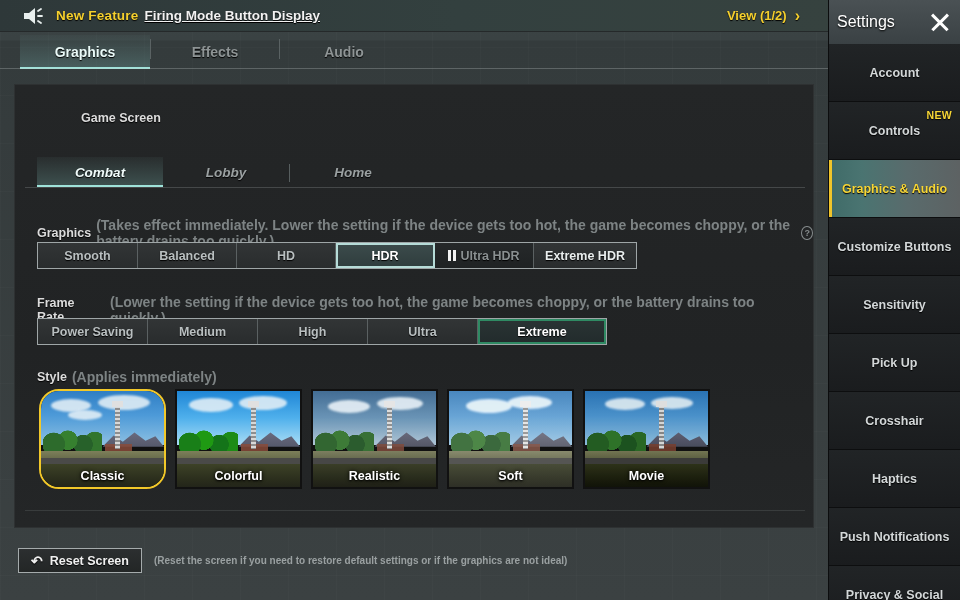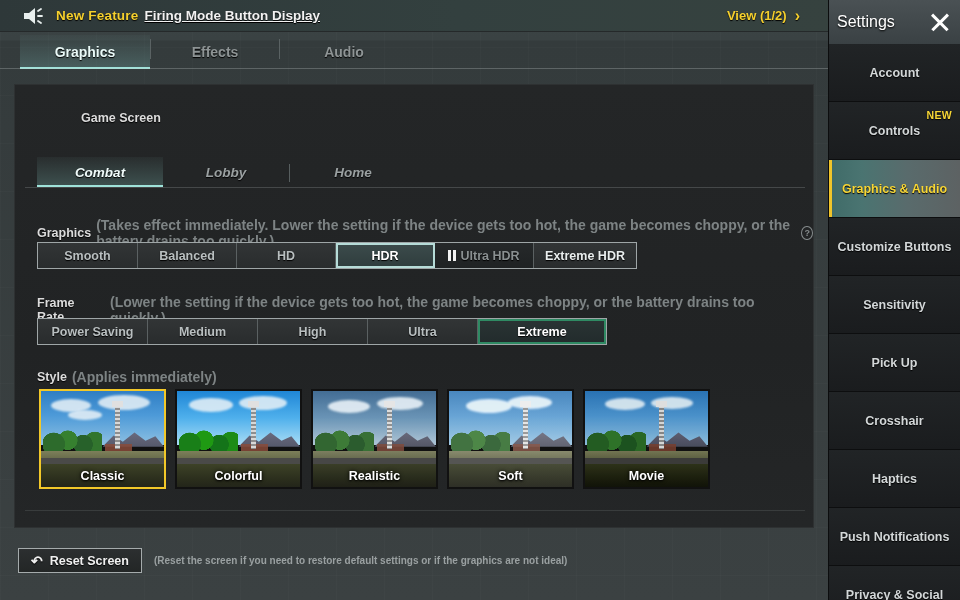--- a/index.html
+++ b/index.html
@@ -154,21 +154,21 @@
     width:14px; height:14px; border:1.5px solid #868c8d; border-radius:50%;
     color:#868c8d; font-size:9px; font-weight:bold; margin-left:6px;
   }
 
   
   #style-strip { position: absolute; left: 24px; top: 304px; display: flex; gap: 9px; }
   .thumb {
     width: 127px; height: 100px; position: relative; overflow: hidden;
     border: 2px solid transparent; background: #111;
   }
-  .thumb.sel { border-color: #f2c829; }
+  .thumb.sel { border-color: #f2c829; border-radius: 20px; }
   .thumb .scene { position: absolute; inset: 0; }
   .sky   { position:absolute; left:0; right:0; top:0; height:56%;
            background: linear-gradient(180deg,#2f7ec4 0%, #4d9ad8 45%, #8dc0e2 100%); }
   .cloud { position:absolute; background:#e9f2f7; border-radius:50%; opacity:.85; filter: blur(1px); }
   .mount { position:absolute; left:50%; right:0; top:40%; height:18%;
            background: linear-gradient(180deg,#6e6d82,#55596b); clip-path: polygon(0 100%, 18% 35%, 33% 72%, 52% 18%, 70% 66%, 86% 40%, 100% 100%); }
   .tower { position:absolute; width:5px; top:16%; height:44%; left:60%;
            background: repeating-linear-gradient(180deg,#d8d8d8 0 2px, #8e8e8e 2px 4px); }
   .tower::before { content:""; position:absolute; left:-3px; top:-5px; width:11px; height:6px; background:#e0e0e0; }
   .base { position:absolute; left:52%; width:22%; top:55%; height:10%; background:#8a4b3a; opacity:.85; }

